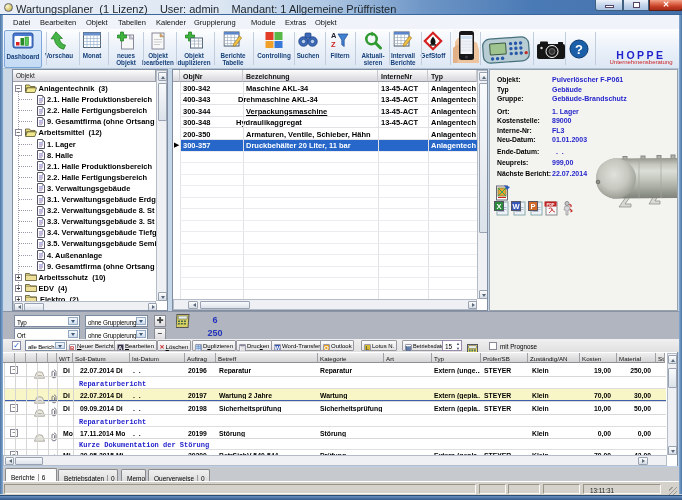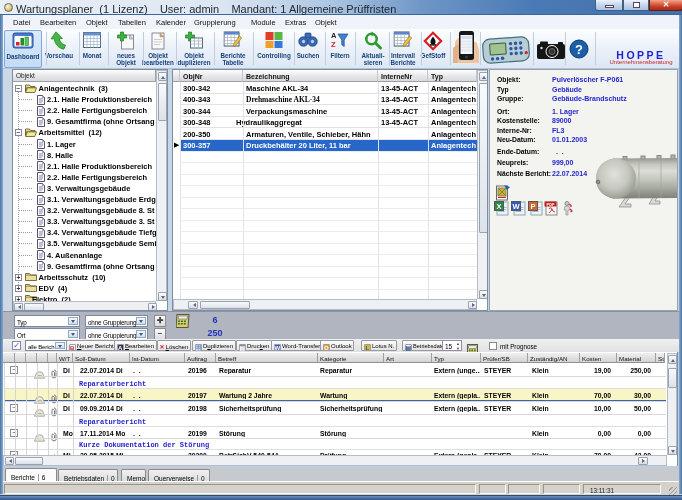--- a/index.html
+++ b/index.html
@@ -459,21 +459,21 @@
           <line x1="0.5" y1="3.2" x2="11.5" y2="3.2" stroke="#55512a" stroke-width="0.6"></line>
         </svg></span>
 <span style="position:absolute;left:25.5px;top:1px">EDV&nbsp; (4)</span>
     </div>
 <div class="trow" style="left:0;top:223.9px">
 <span style="position:absolute;left:2px;top:2px;width:7px;height:7px;border:1px solid #889;background:#fff;font-size:6.5px;line-height:5.5px;text-align:center;color:#333">+</span>
 <span style="position:absolute;left:12px;top:0.5px"><svg width="12" height="9" viewBox="0 0 12 9">
           <path d="M0.5 1.5 h4 l1 1.5 h6 v5.5 h-11 Z" fill="#eee098" stroke="#55512a" stroke-width="0.8"></path>
           <line x1="0.5" y1="3.2" x2="11.5" y2="3.2" stroke="#55512a" stroke-width="0.6"></line>
         </svg></span>
-<span style="position:absolute;left:19px;top:1px">Elektro&nbsp; (2)</span>
+<span style="position:absolute;left:27px;top:1px">Elektro&nbsp; (2)</span>
     </div>
 <div class="sb abs" style="left:143px;top:0px;width:11px;height:231px">
 <div class="sbb up" style="left:1px;top:1px;width:9px;height:9px"></div>
       <div class="sbt" style="left:1px;top:12px;width:9px;height:38px"></div>
       <div class="sbb dn" style="left:1px;top:221px;width:9px;height:9px"></div>
     </div>
 <div class="sb abs" style="left:0;top:231px;width:143px;height:10px">
 <div class="sbb lt" style="left:0px;top:1px;width:9px;height:8px"></div>
       <div class="sbt" style="left:10px;top:1px;width:20px;height:8px"></div>
       <div class="sbb rt" style="left:134px;top:1px;width:9px;height:8px"></div>
@@ -484,26 +484,26 @@
 <div class="mhd" style="left:7px;width:63px">ObjNr</div>
 <div class="mhd" style="left:70px;width:135px">Bezeichnung</div>
 <div class="mhd" style="left:205px;width:50px">InterneNr</div>
 <div class="mhd" style="left:255px;width:49px">Typ</div>
 <div class="mcell" style="left:10px;top:13.5px;width:58px;">300-342</div>
 <div class="mcell" style="left:73px;top:13.5px;width:130px;">Maschine AKL-34</div>
 <div class="mcell" style="left:208px;top:13.5px;width:45px;">13-45-ACT</div>
 <div class="mcell" style="left:258px;top:13.5px;width:47px;">Anlagentech</div>
 <div class="abs" style="left:7px;top:22.5px;width:298px;height:1px;background:#e2e2e6"></div>
 <div class="mcell" style="left:10px;top:25.0px;width:58px;">400-343</div>
-<div class="mcell" style="left:73px;top:25.0px;width:130px;font-family:Liberation Serif, serif;">Drehmaschine AKL-34</div>
+<div class="mcell" style="left:65px;top:25.0px;width:130px;">Drehmaschine AKL-34</div>
 <div class="mcell" style="left:208px;top:25.0px;width:45px;">13-45-ACT</div>
 <div class="mcell" style="left:258px;top:25.0px;width:47px;">Anlagentech</div>
 <div class="abs" style="left:7px;top:34.0px;width:298px;height:1px;background:#e2e2e6"></div>
 <div class="mcell" style="left:10px;top:36.5px;width:58px;">300-344</div>
-<div class="mcell" style="left:73px;top:36.5px;width:130px;">Verpackungsmaschine</div>
+<div class="mcell" style="left:73px;top:36.5px;width:130px;text-decoration:underline;">Verpackungsmaschine</div>
 <div class="mcell" style="left:208px;top:36.5px;width:45px;">13-45-ACT</div>
 <div class="mcell" style="left:258px;top:36.5px;width:47px;">Anlagentech</div>
 <div class="abs" style="left:7px;top:45.5px;width:298px;height:1px;background:#e2e2e6"></div>
 <div class="mcell" style="left:10px;top:48.0px;width:58px;">300-348</div>
 <div class="mcell" style="left:63px;top:48.0px;width:130px;">Hydraulikaggregat</div>
 <div class="mcell" style="left:208px;top:48.0px;width:45px;">13-45-ACT</div>
 <div class="mcell" style="left:258px;top:48.0px;width:47px;">Anlagentech</div>
 <div class="abs" style="left:7px;top:57.0px;width:298px;height:1px;background:#e2e2e6"></div>
 <div class="mcell" style="left:10px;top:59.5px;width:58px;">200-350</div>
 <div class="mcell" style="left:73px;top:59.5px;width:130px;">Armaturen, Ventile, Schieber, Hähn</div>

